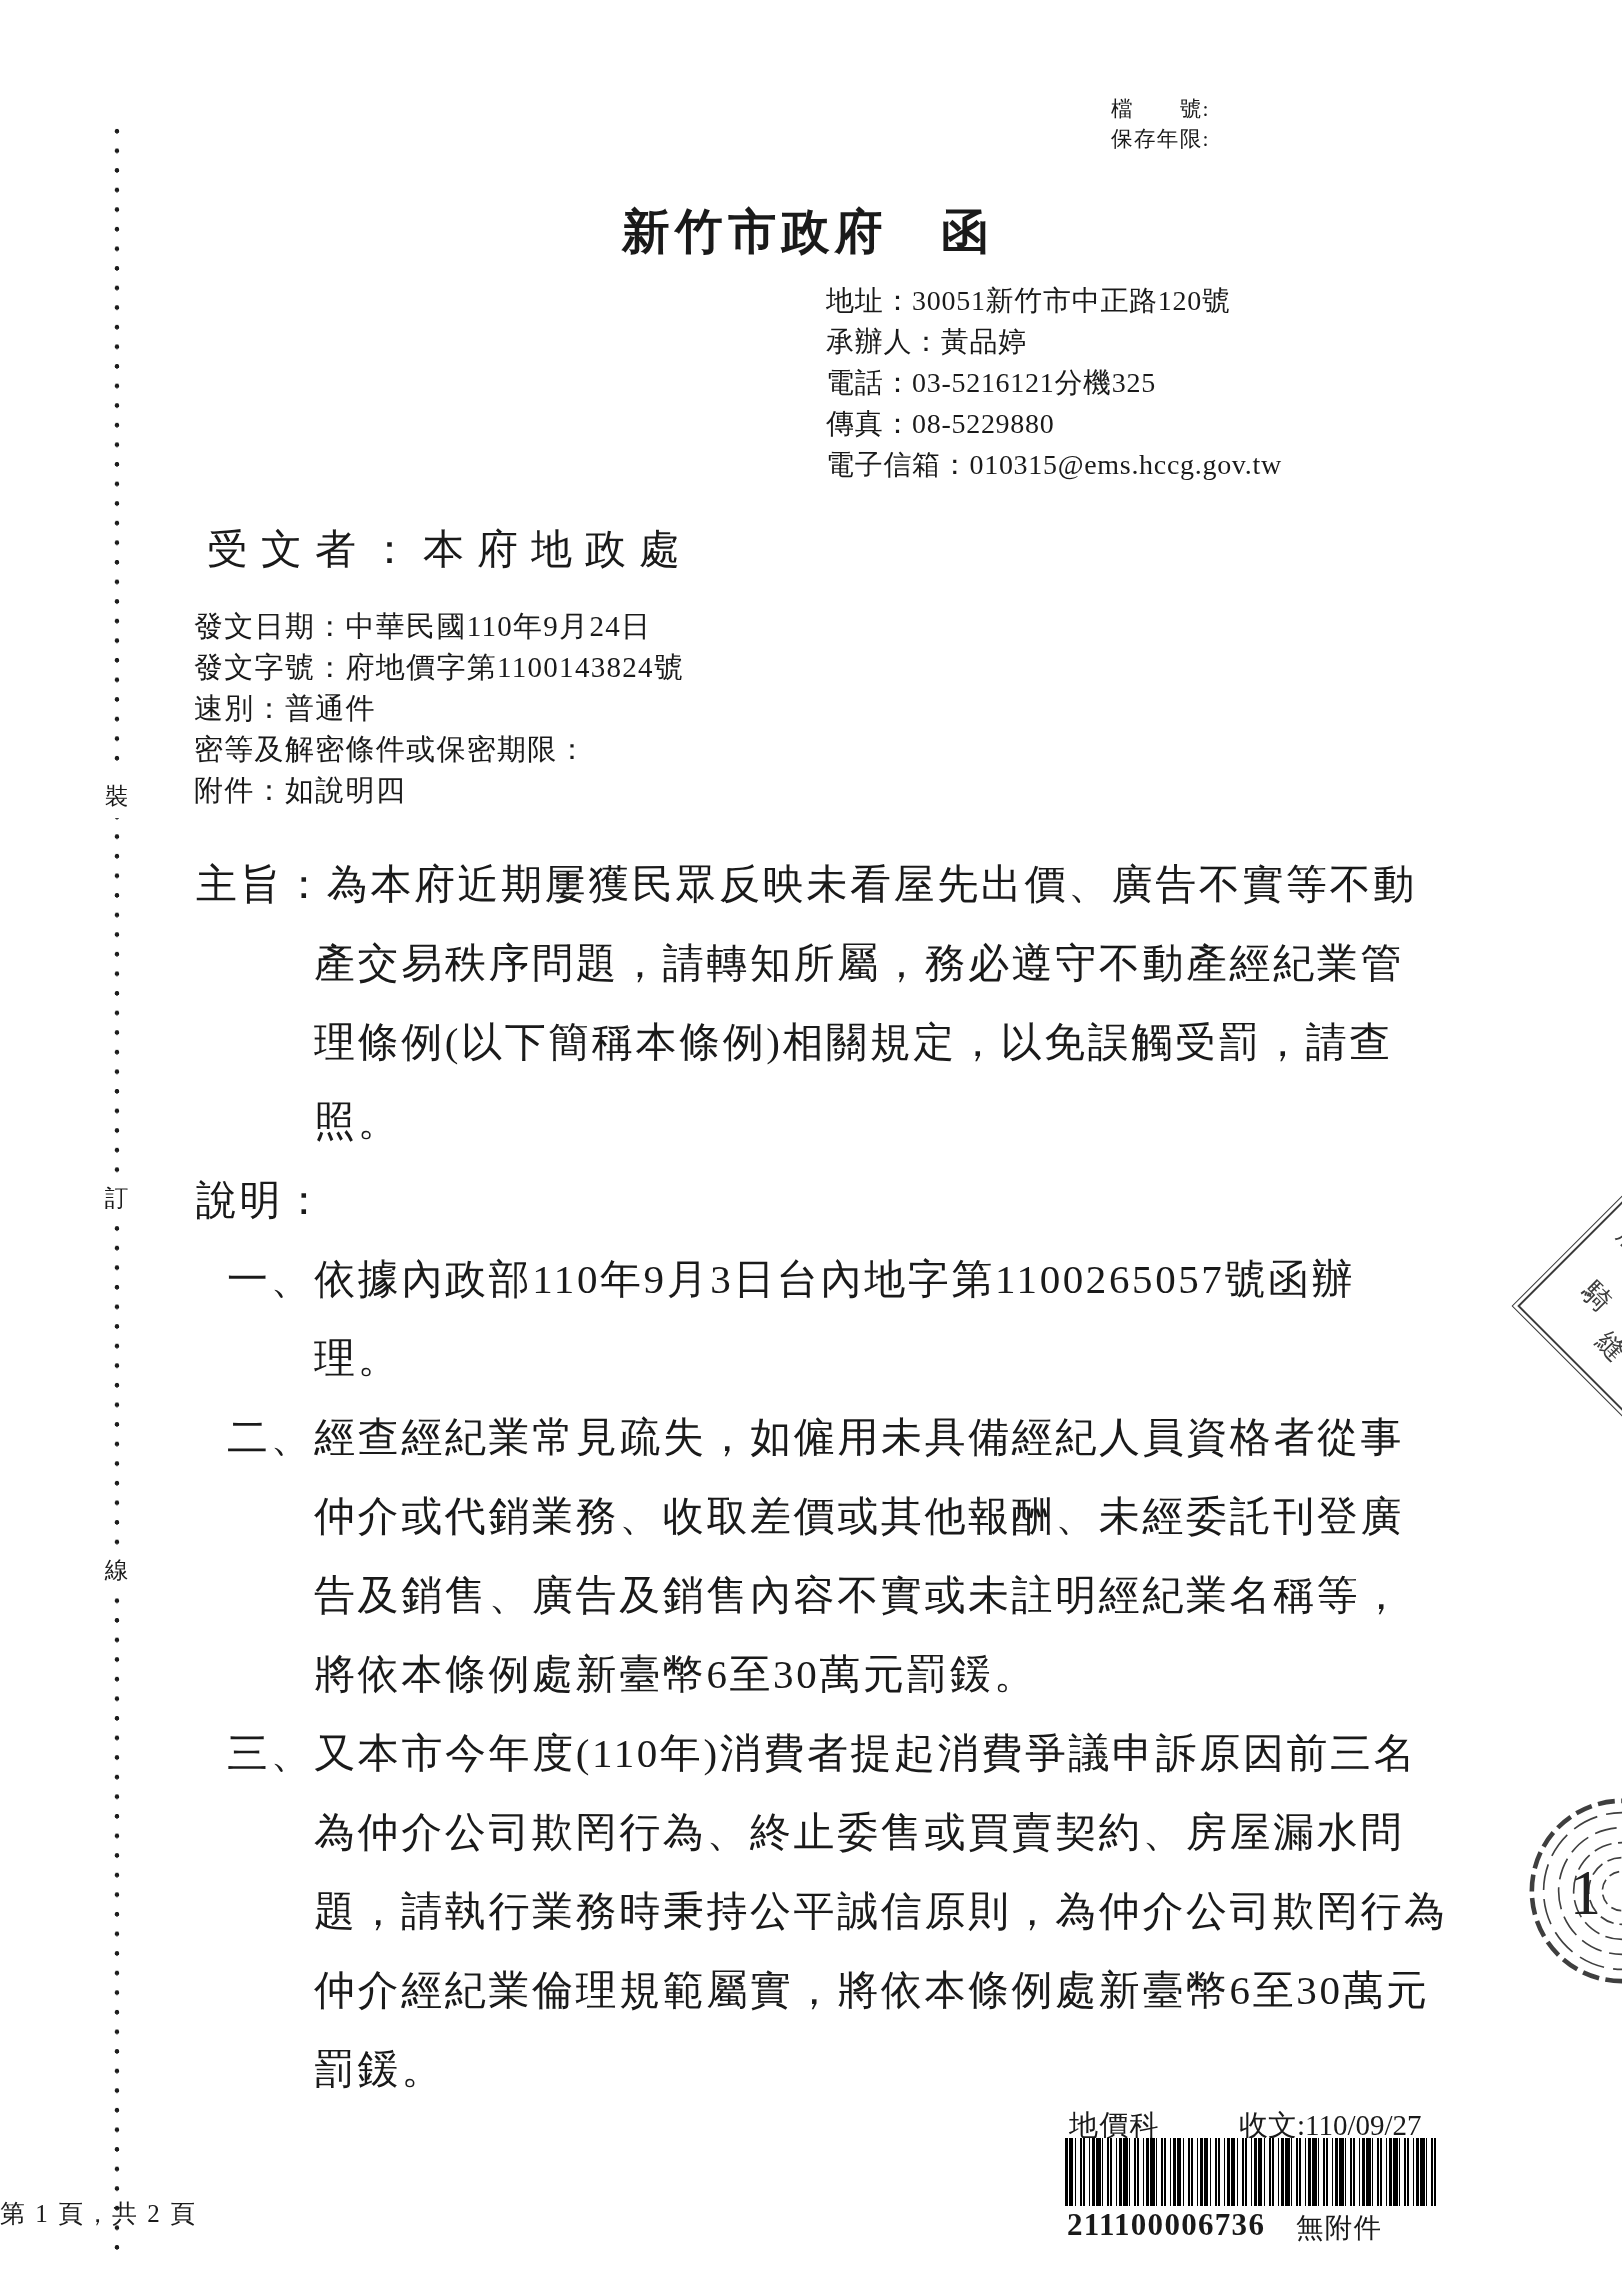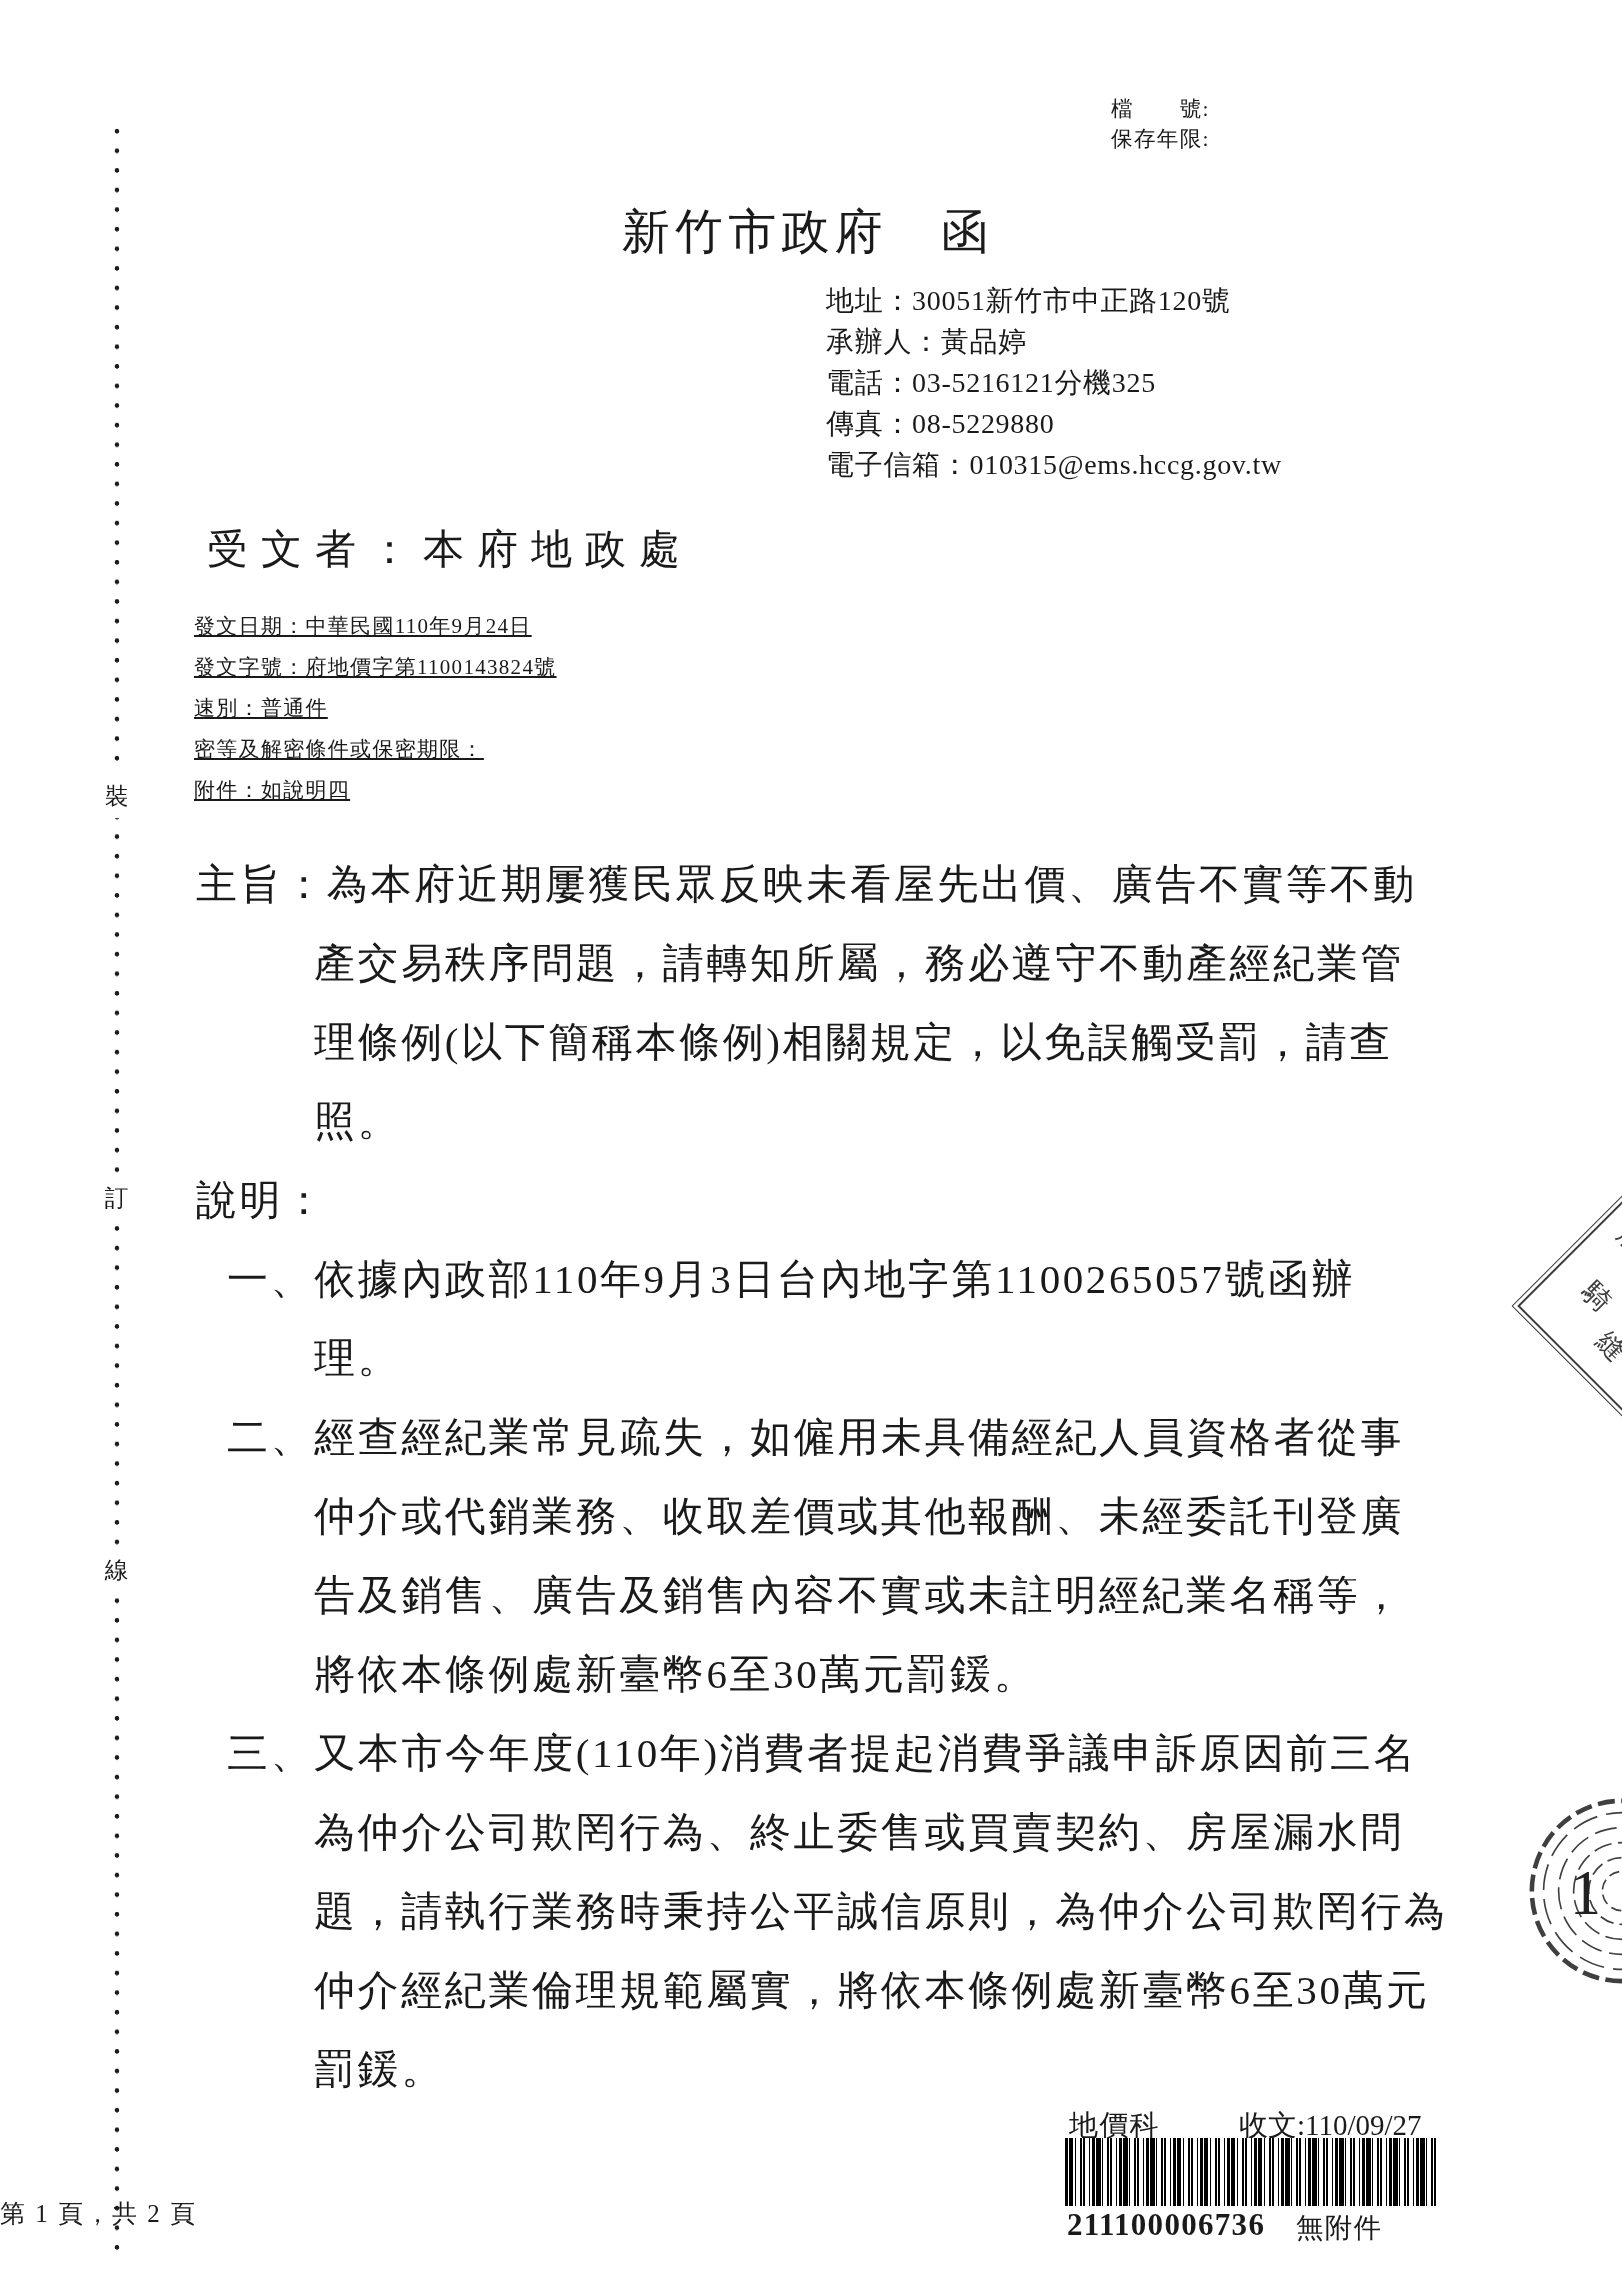--- a/index.html
+++ b/index.html
@@ -10,30 +10,30 @@
     overflow:hidden;
     font-family:"Liberation Serif","DejaVu Serif",serif;
     color:#1a1a1a;
   }
   .abs{position:absolute;white-space:nowrap;}
 
   
   .fileno{left:1111px;top:94px;font-size:21.6px;line-height:30px;letter-spacing:1.3px;}
 
   
-  .title{left:0;top:200px;width:1616px;text-align:center;font-size:48px;letter-spacing:5.2px;font-weight:normal;}
+  .title{left:0;top:200px;width:1616px;text-align:center;font-size:48px;letter-spacing:5.2px;font-weight:bold;}
 
   
   .contact{left:826px;top:280px;font-size:28px;line-height:41px;letter-spacing:0.7px;}
 
   
   .recipient{left:191px;top:522px;font-size:41px;letter-spacing:13px;margin-left:16px;}
 
   
-  .meta{left:194px;top:606px;font-size:21px;line-height:41px;letter-spacing:1.3px;text-decoration:underline;}
+  .meta{left:194px;top:606px;font-size:29px;line-height:41px;letter-spacing:1.3px;}
 
   
   .bodytext{left:196px;top:845px;width:1296px;}
   .line{height:79px;line-height:79px;font-size:41px;letter-spacing:2.6px;white-space:nowrap;}
   .cont{margin-left:118px;}
   .item{margin-left:31px;}
 
   
   .bindline{left:113px;top:126px;width:7.9px;height:2131px;
     background-image:radial-gradient(circle at 3.9px 5.2px,#1c1c1c 0 2px,rgba(0,0,0,0) 2.6px);

